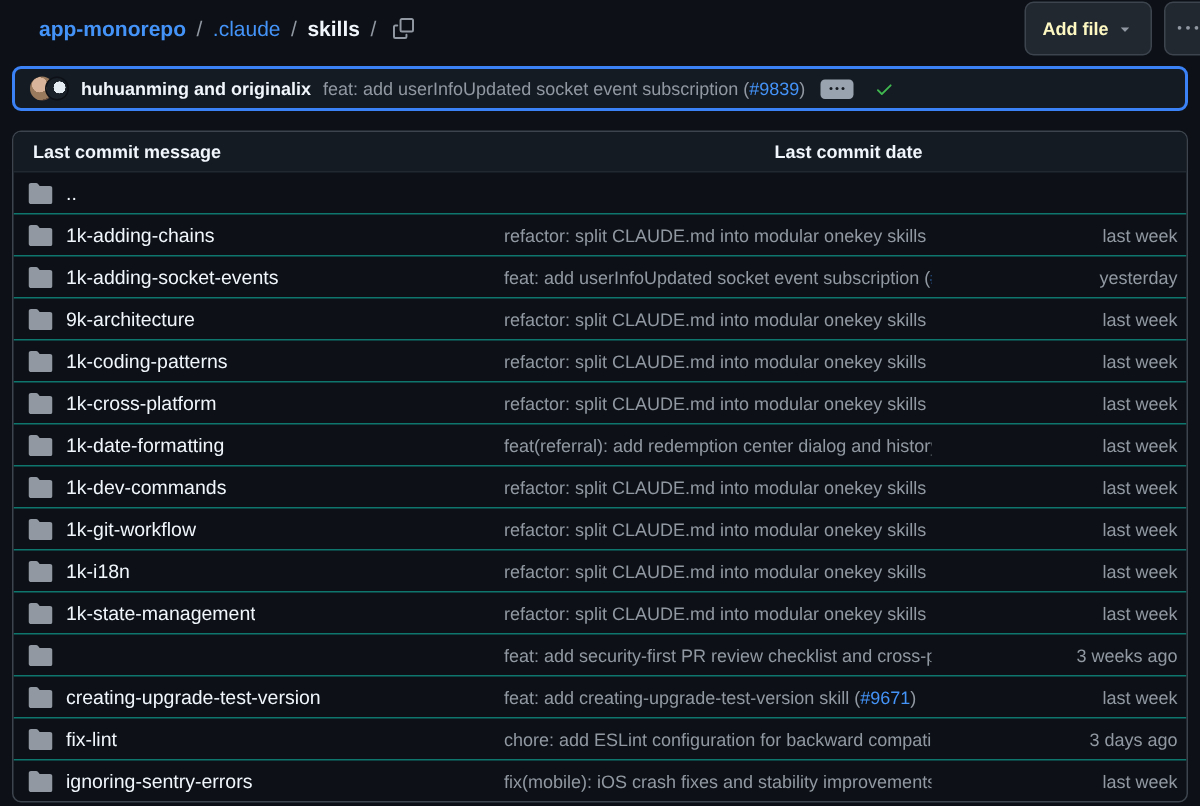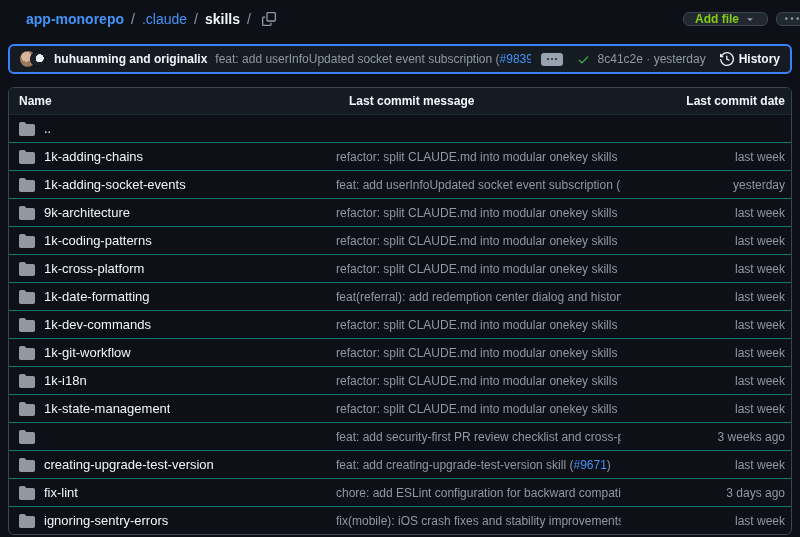--- a/index.html
+++ b/index.html
@@ -20,22 +20,22 @@
   .breadcrumb { display:flex; align-items:center; gap:7px; font-size:14px; white-space:nowrap; }
   .bc-repo { color:#4493f8; font-weight:600; }
   .bc-dir  { color:#4493f8; font-weight:400; }
   .bc-cur  { color:#f0f6fc; font-weight:600; }
   .bc-sep  { color:#9198a1; }
   .icon-btn-plain { background:none; border:none; color:#9198a1; display:flex; align-items:center; margin-left:4px; cursor:pointer; }
   .actions { display:flex; gap:8px; margin-right:-8px; }
   .gh-btn {
     display:flex; align-items:center; gap:5px;
     background:#212830; border:1px solid #3d444d; border-radius:6px;
-    color:#84cc16; font-size:12px; font-weight:600;
-    height:14px; padding:0 11px; cursor:pointer;
+    color:#fef9c3; font-size:12px; font-weight:600;
+    height:36px; padding:0 11px; cursor:pointer;
     font-family:inherit;
   }
   .gh-btn svg { fill:#9198a1; }
   .kebab-btn { padding:0 8px; }
 
   
   .commit-bar {
     margin:6px 8px 0 8px;
     background:#151b23; border:2px solid #3b82f6; border-radius:6px;
     height:30px; display:flex; align-items:center; gap:8px; padding:0 10px;
@@ -135,41 +135,25 @@
   <button class="desc-toggle">
       <i></i>
       <i></i>
       <i></i>
     </button>
   <span class="check-icon">
     <svg width="13" height="13" viewBox="0 0 16 16">
         <path fill="#3fb950" d="M13.78 4.22a.75.75 0 0 1 0 1.06l-7.25 7.25a.75.75 0 0 1-1.06 0L2.22 9.28a.751.751 0 0 1 .018-1.042.751.751 0 0 1 1.042-.018L6 10.94l6.72-6.72a.75.75 0 0 1 1.06 0Z"></path>
       </svg>
   </span>
-  <span class="commit-right">
-    <span class="sha-time">
-      <span>8c41c2e</span>
-      <span>·</span>
-      <span>yesterday</span>
-    </span>
-    <a class="history-link">
-      <span style="display:flex;">
-        <svg width="14" height="14" viewBox="0 0 16 16">
-            <path d="m.427 1.927 1.215 1.216a8.002 8.002 0 1 1-1.6 5.685.75.75 0 1 1 1.493-.154 6.5 6.5 0 1 0 1.18-4.458l1.358 1.358A.25.25 0 0 1 3.896 6H.25A.25.25 0 0 1 0 5.75V2.104a.25.25 0 0 1 .427-.177ZM7.75 4a.75.75 0 0 1 .75.75v2.992l2.028.812a.75.75 0 0 1-.557 1.392l-2.5-1A.75.75 0 0 1 7 8.25v-3.5A.75.75 0 0 1 7.75 4Z"></path>
-          </svg>
-      </span>
-      <span>History</span>
-    </a>
-  </span>
 </div>
 
 <div class="files-table">
   <div class="thead">
     <div class="tr">
-      <div class="th c-name">Name</div>
       <div class="th c-msg">Last commit message</div>
       <div class="th c-date">Last commit date</div>
     </div>
   </div>
   <div class="rows">
     <div class="tr" style="border-top:1px solid #212830;">
       <div class="cell-name">
         <span style="display:flex;">
           <svg width="16" height="16" viewBox="0 0 16 16">
               <path d="M1.75 1A1.75 1.75 0 0 0 0 2.75v10.5C0 14.216.784 15 1.75 15h12.5A1.75 1.75 0 0 0 16 13.25v-8.5A1.75 1.75 0 0 0 14.25 3H7.5a.25.25 0 0 1-.2-.1l-.9-1.2A1.75 1.75 0 0 0 5 1H1.75Z"></path>

